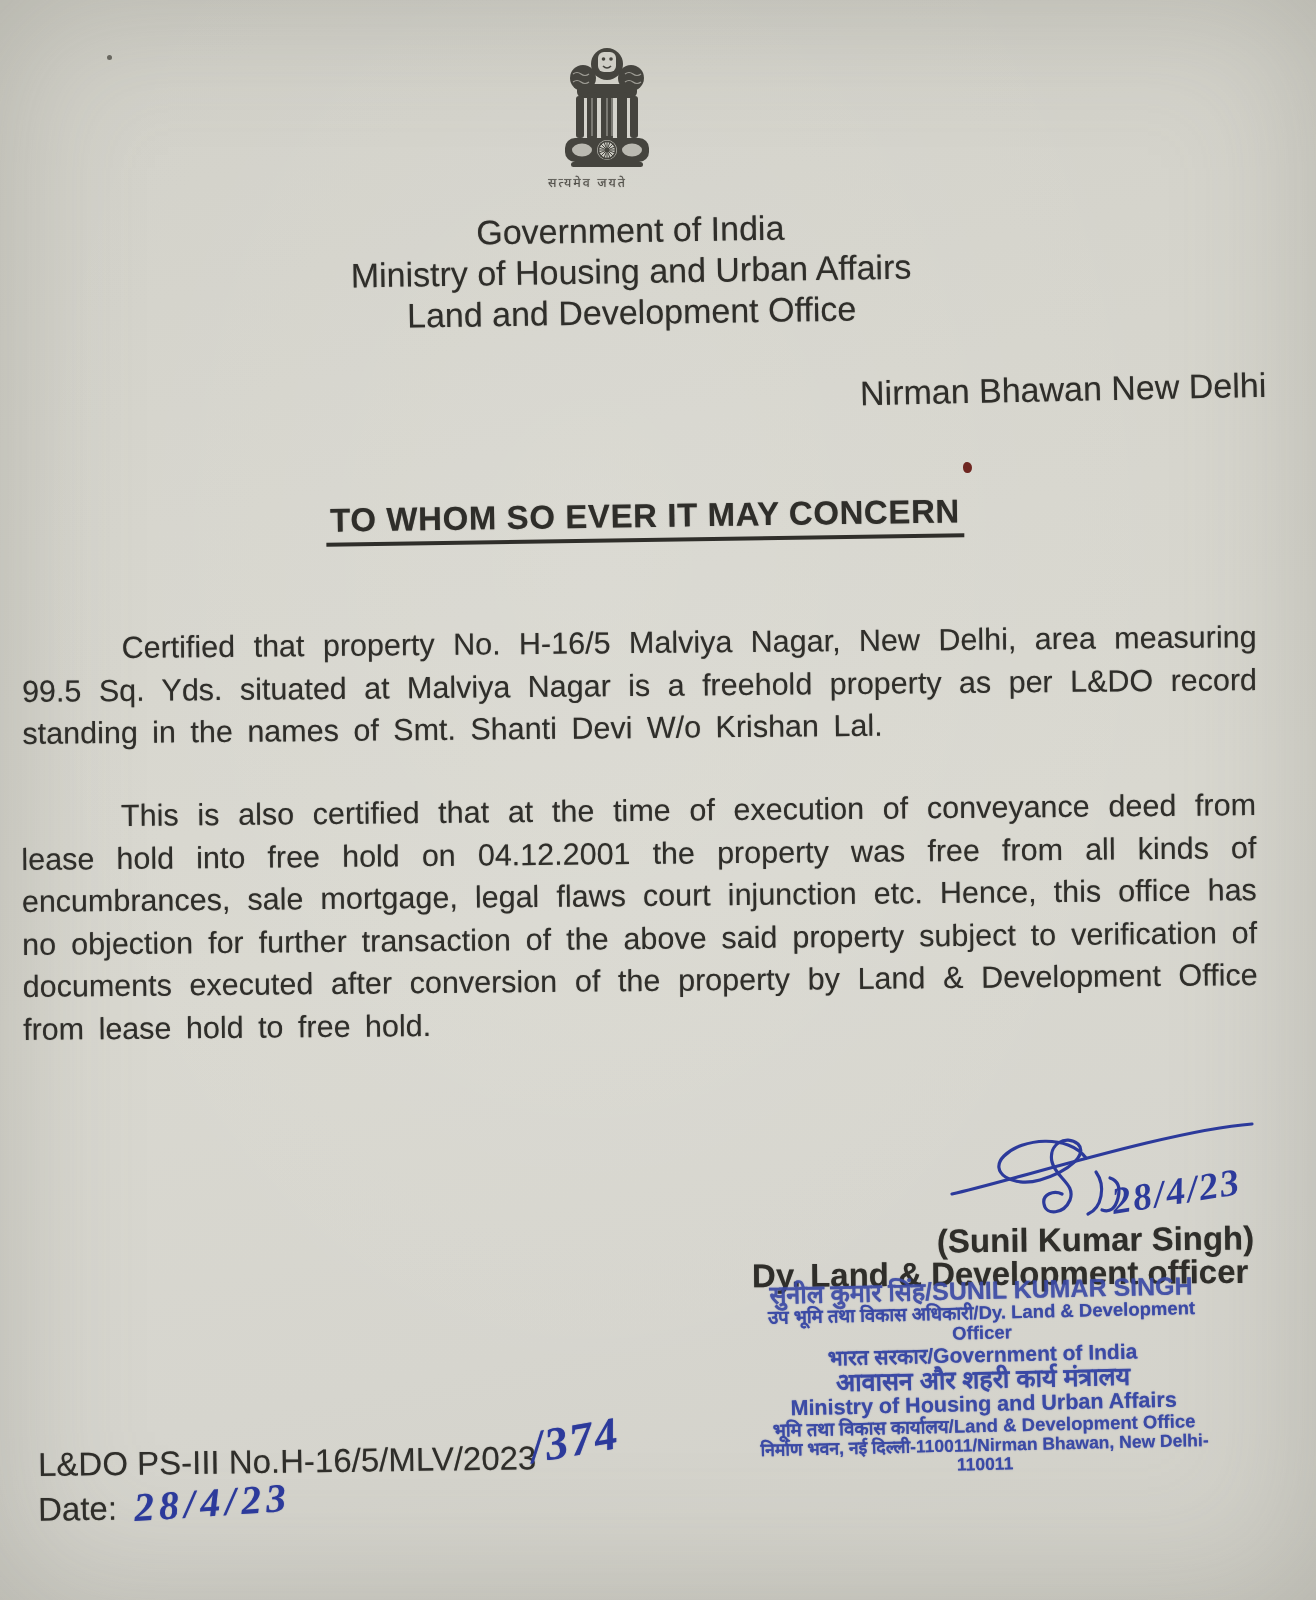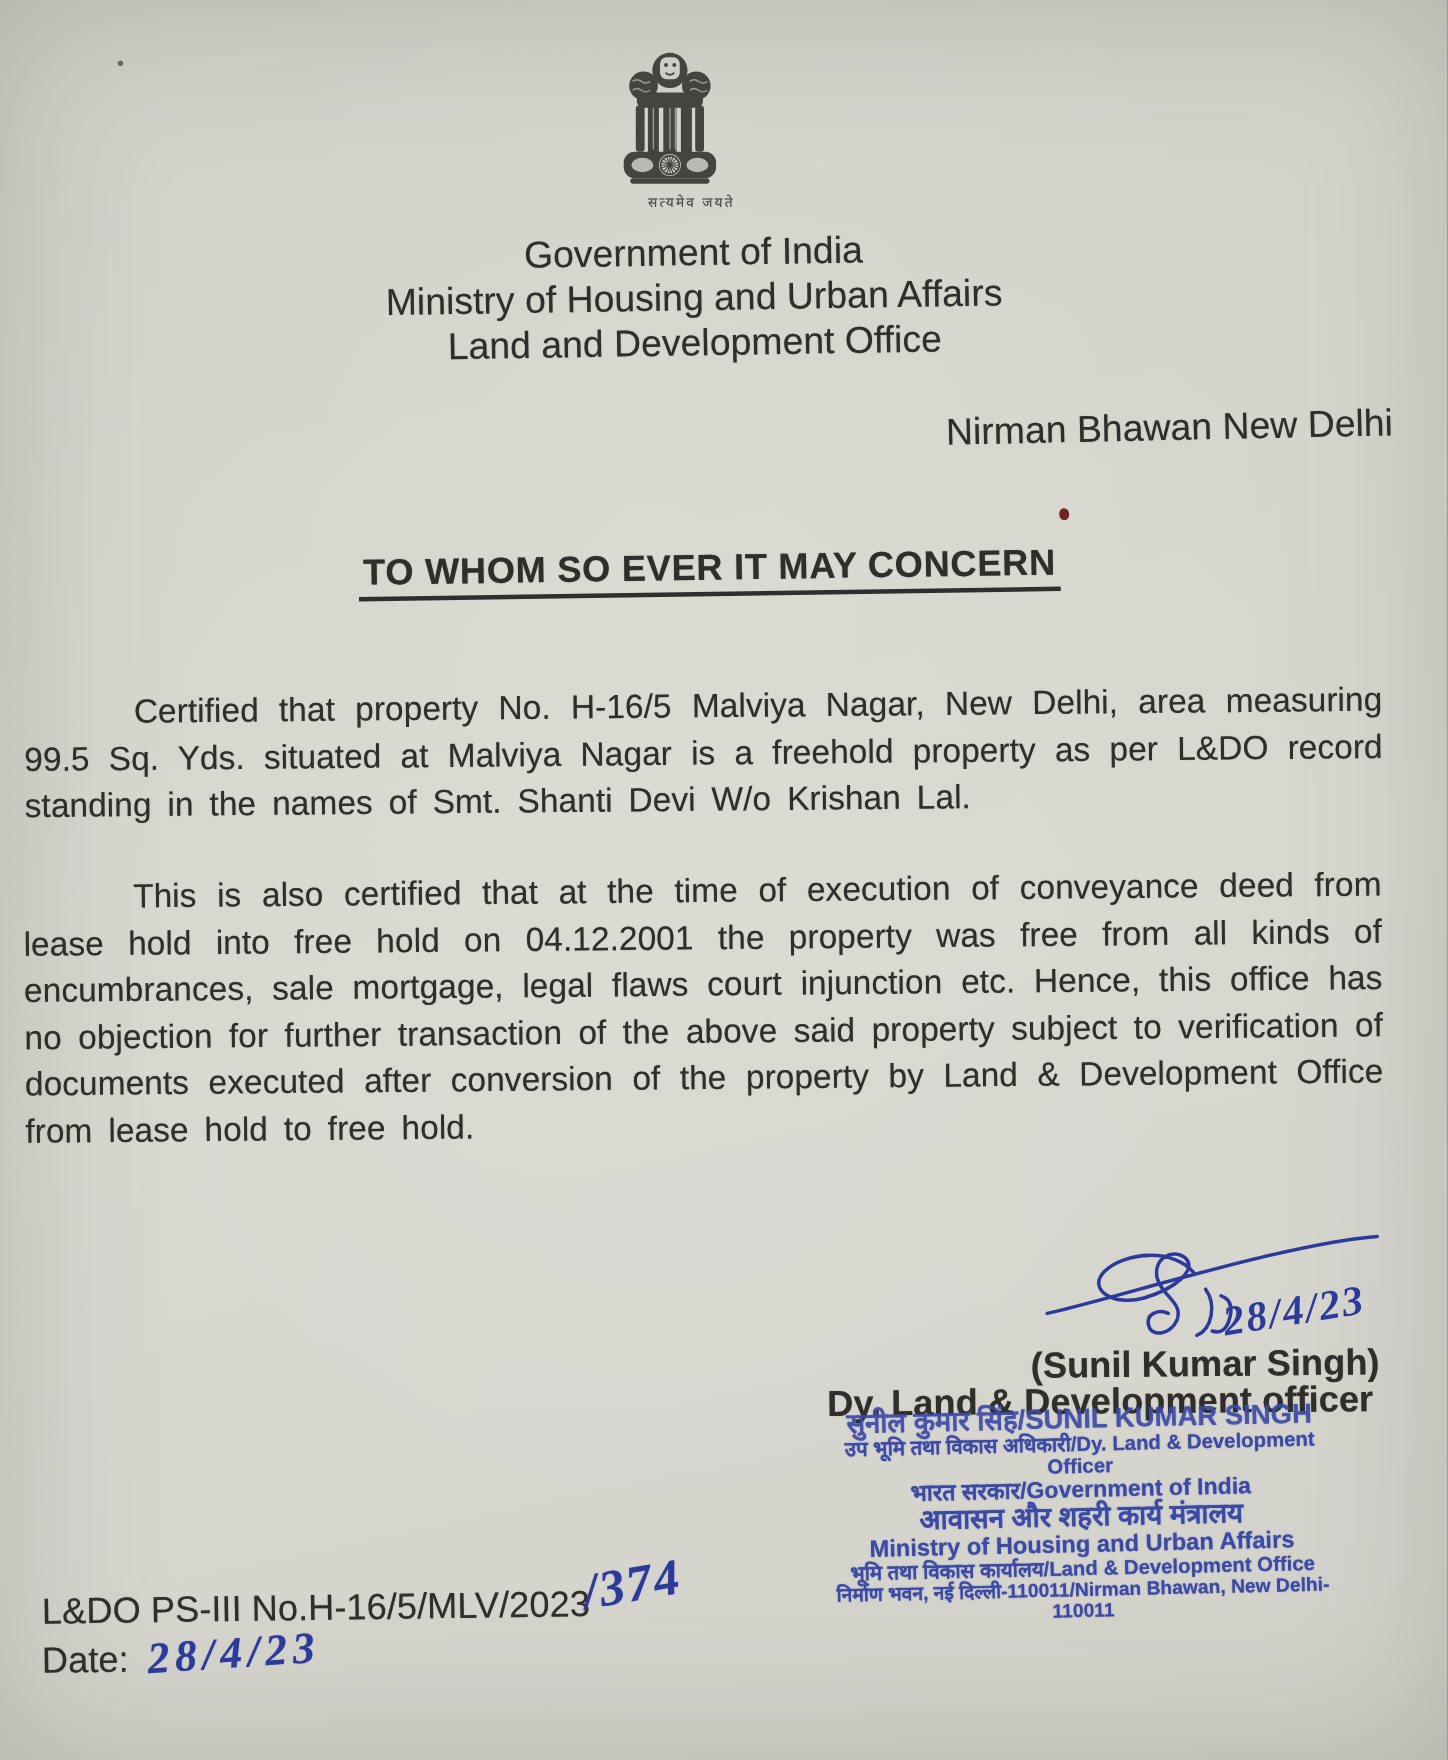--- a/index.html
+++ b/index.html
@@ -11,21 +11,21 @@
     background:
       radial-gradient(ellipse at 45% 35%, rgba(255,255,255,0.10), rgba(0,0,0,0) 60%),
       linear-gradient(168deg,#d1d0c8 0%, #d6d5cd 30%, #d9d8d0 55%, #d6d5ce 78%, #d2d1c9 100%);
     box-shadow: inset 0 0 140px rgba(110,108,98,0.30);
     font-family:"Liberation Sans", sans-serif;
     color:#2f2e2a;
   }
   .ink{ color:#2f2e2a; text-shadow:0 0 1px rgba(47,46,42,0.45); }
   .abs{ position:absolute; }
 
-  .emblem-wrap{ left:548px; top:40px; width:120px; text-align:right; }
+  .emblem-wrap{ left:548px; top:40px; width:120px; text-align:left; }
   .emblem-motto{ font-size:12.5px; letter-spacing:2px; color:#514f49; margin-top:2px;
                  text-shadow:0 0 1px rgba(47,46,42,0.4); }
 
   .header-lines{ top:210px; left:0; width:1262px; text-align:center;
                  font-size:34px; line-height:41px; transform:rotate(-0.9deg); }
 
   .location-line{ top:370px; right:50px; font-size:34px; transform:rotate(-1.2deg); }
 
   .speck{ width:5px; height:5px; border-radius:50%; background:#47453f; opacity:.75; }
   .red-dot{ width:9px; height:11px; border-radius:45% 55% 50% 50%; background:#6e2621; }

